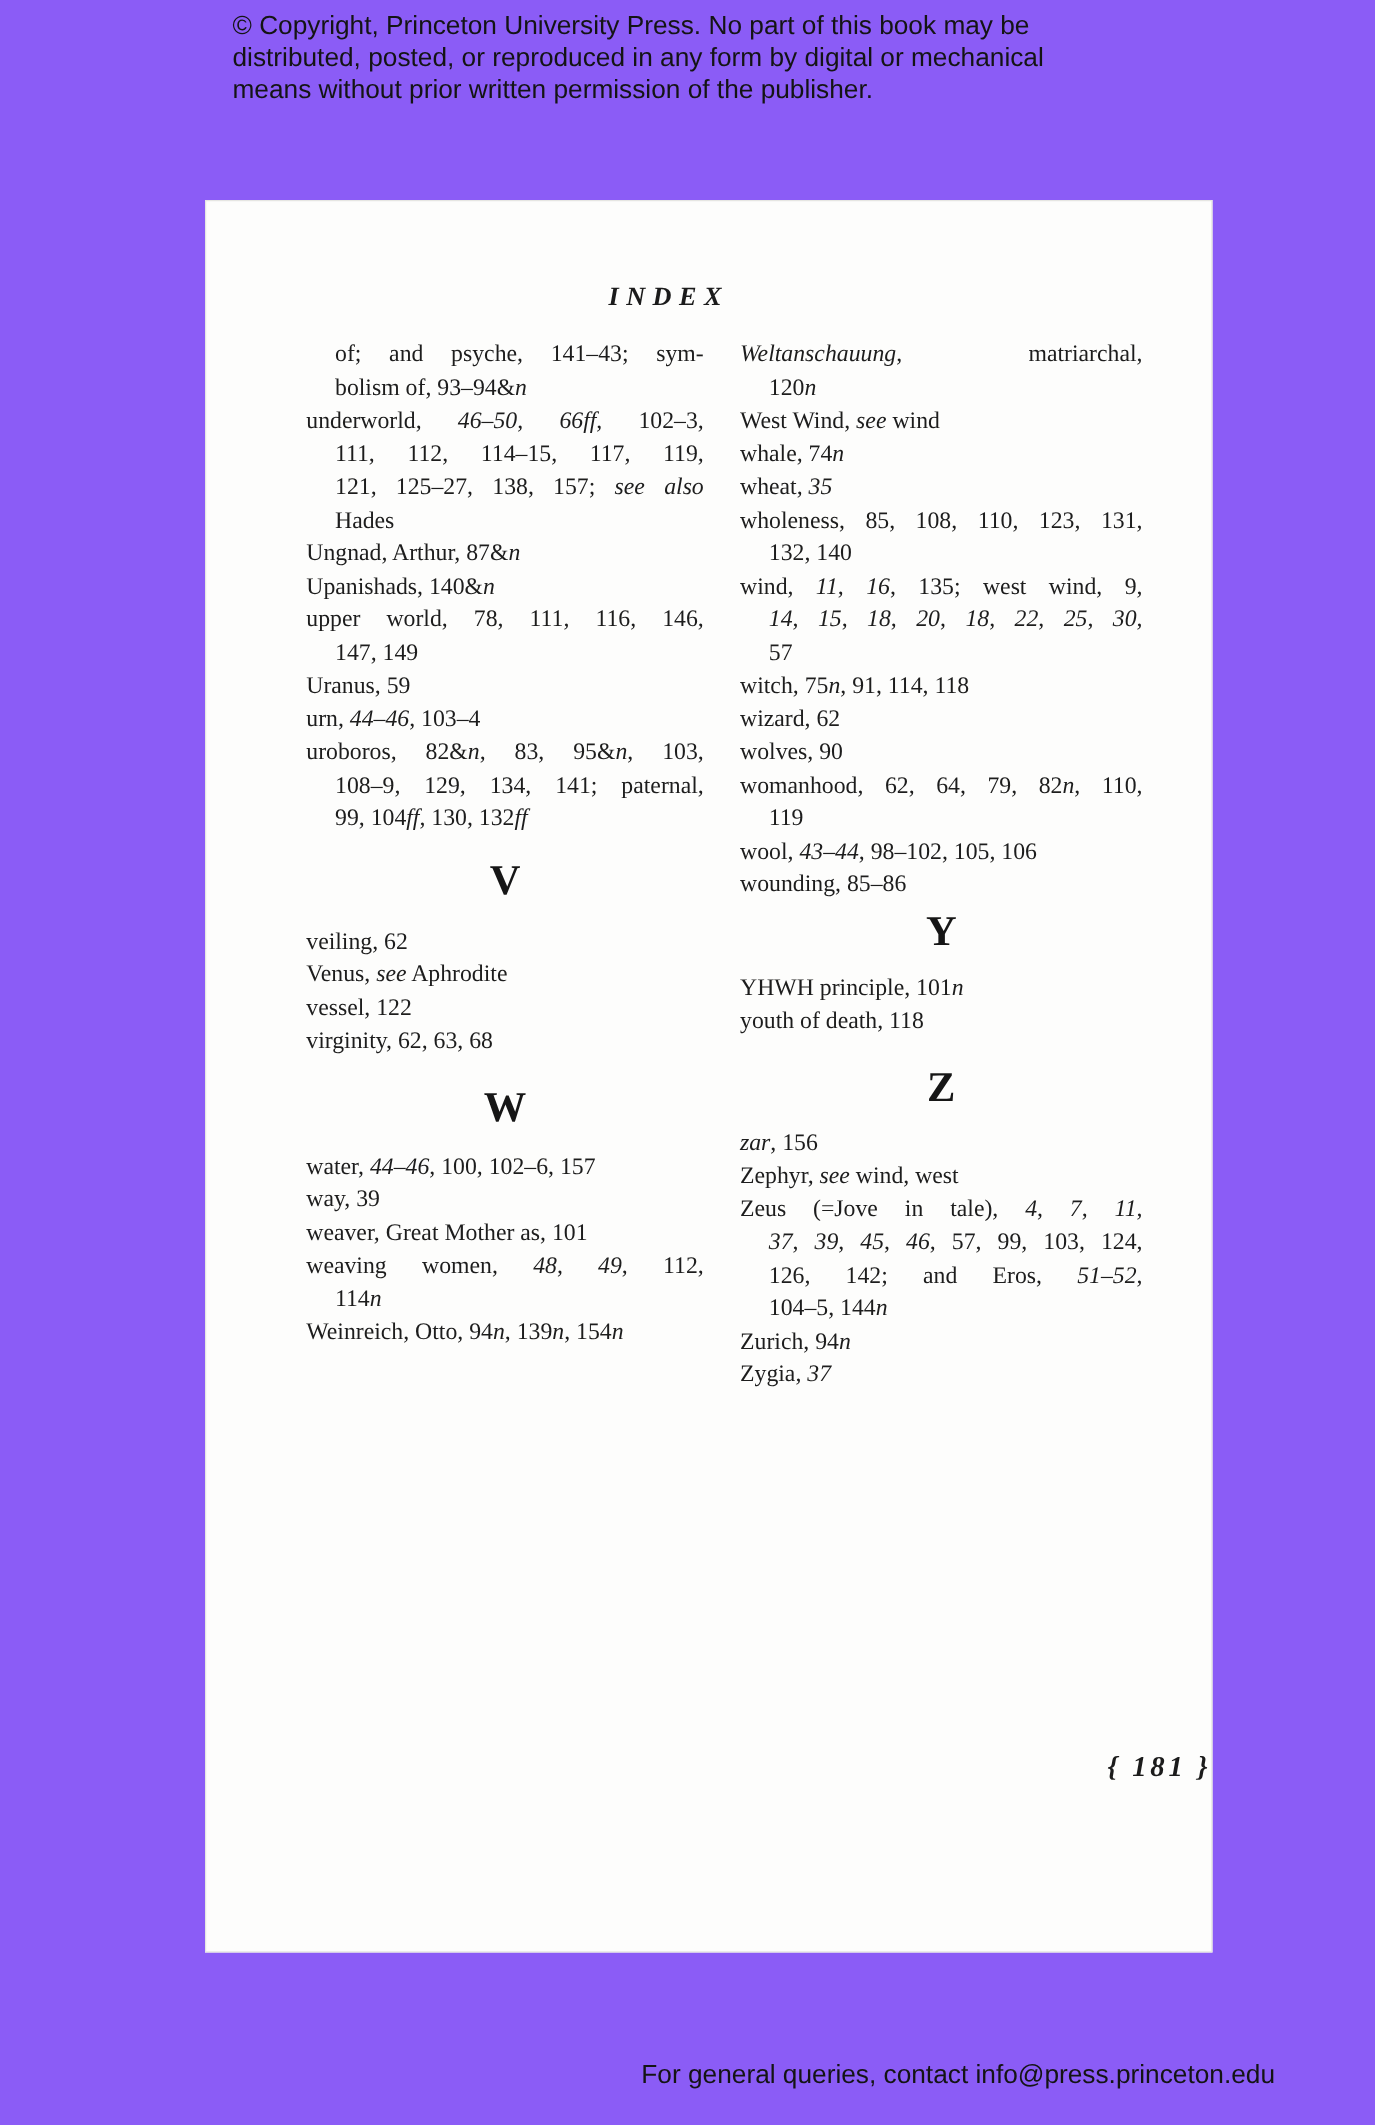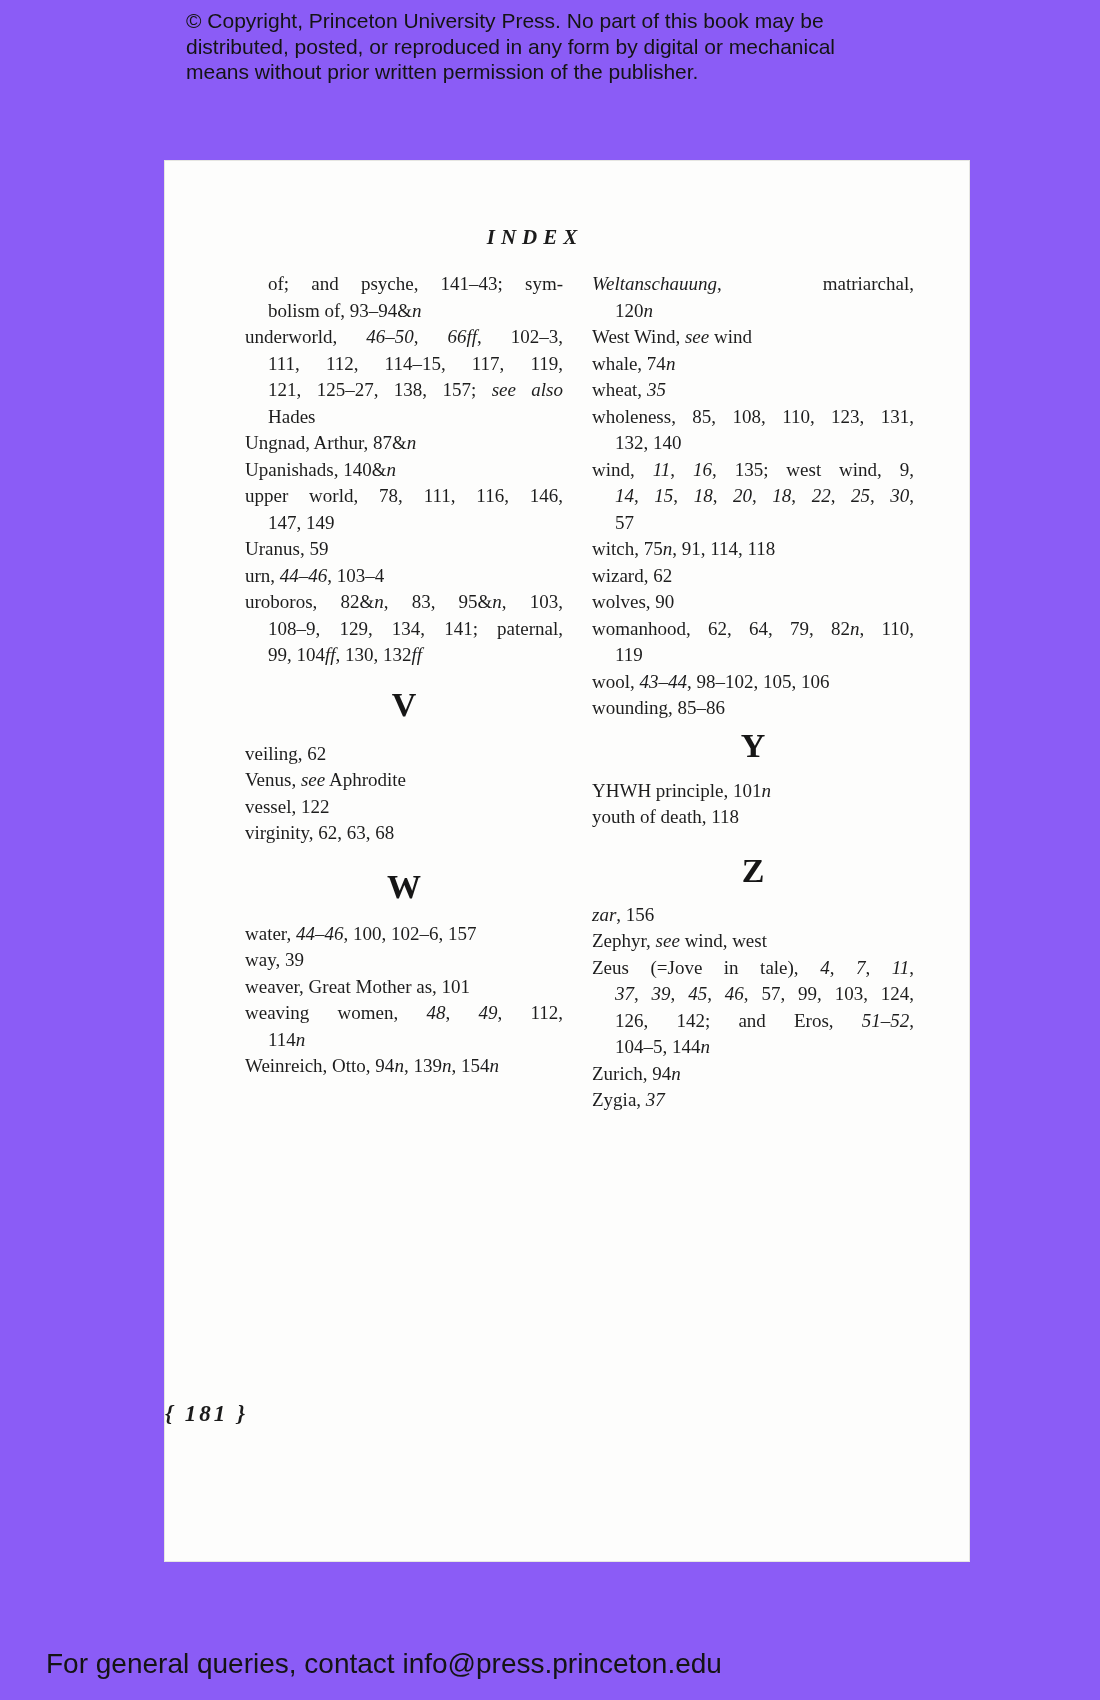--- a/index.html
+++ b/index.html
@@ -74,37 +74,36 @@
     margin: 14px 0 14px;
   }
   .section-heading[data-sec="W"] { margin: 18px 0 12px; }
   .section-heading[data-sec="Y"] { margin: 2px 0 10px; }
   .section-heading[data-sec="Z"] { margin: 18px 0 9px; }
   .pagenum {
     position: absolute;
     left: 0;
     top: 1240px;
     width: 100%;
-    text-align: left;
+    text-align: right;
     font-style: italic;
     font-weight: 600;
     font-size: 23px;
     letter-spacing: 3px;
     color: #1b1b1b;
   }
   .footer {
     position: absolute;
     left: 0;
     top: 1648px;
     width: 1020px;
-    text-align: left;
+    text-align: right;
     font-family: "Liberation Sans", sans-serif;
-    font-size: 28px;
+    font-size: 21px;
     color: #141414;
-    padding-left: 46px;
   }
 </style>
 </head>
 <body>
 
 <div id="page">
 
   <div class="copyright">© Copyright, Princeton University Press. No part of this book may be
 distributed, posted, or reproduced in any form by digital or mechanical
 means without prior written permission of the publisher.</div>

